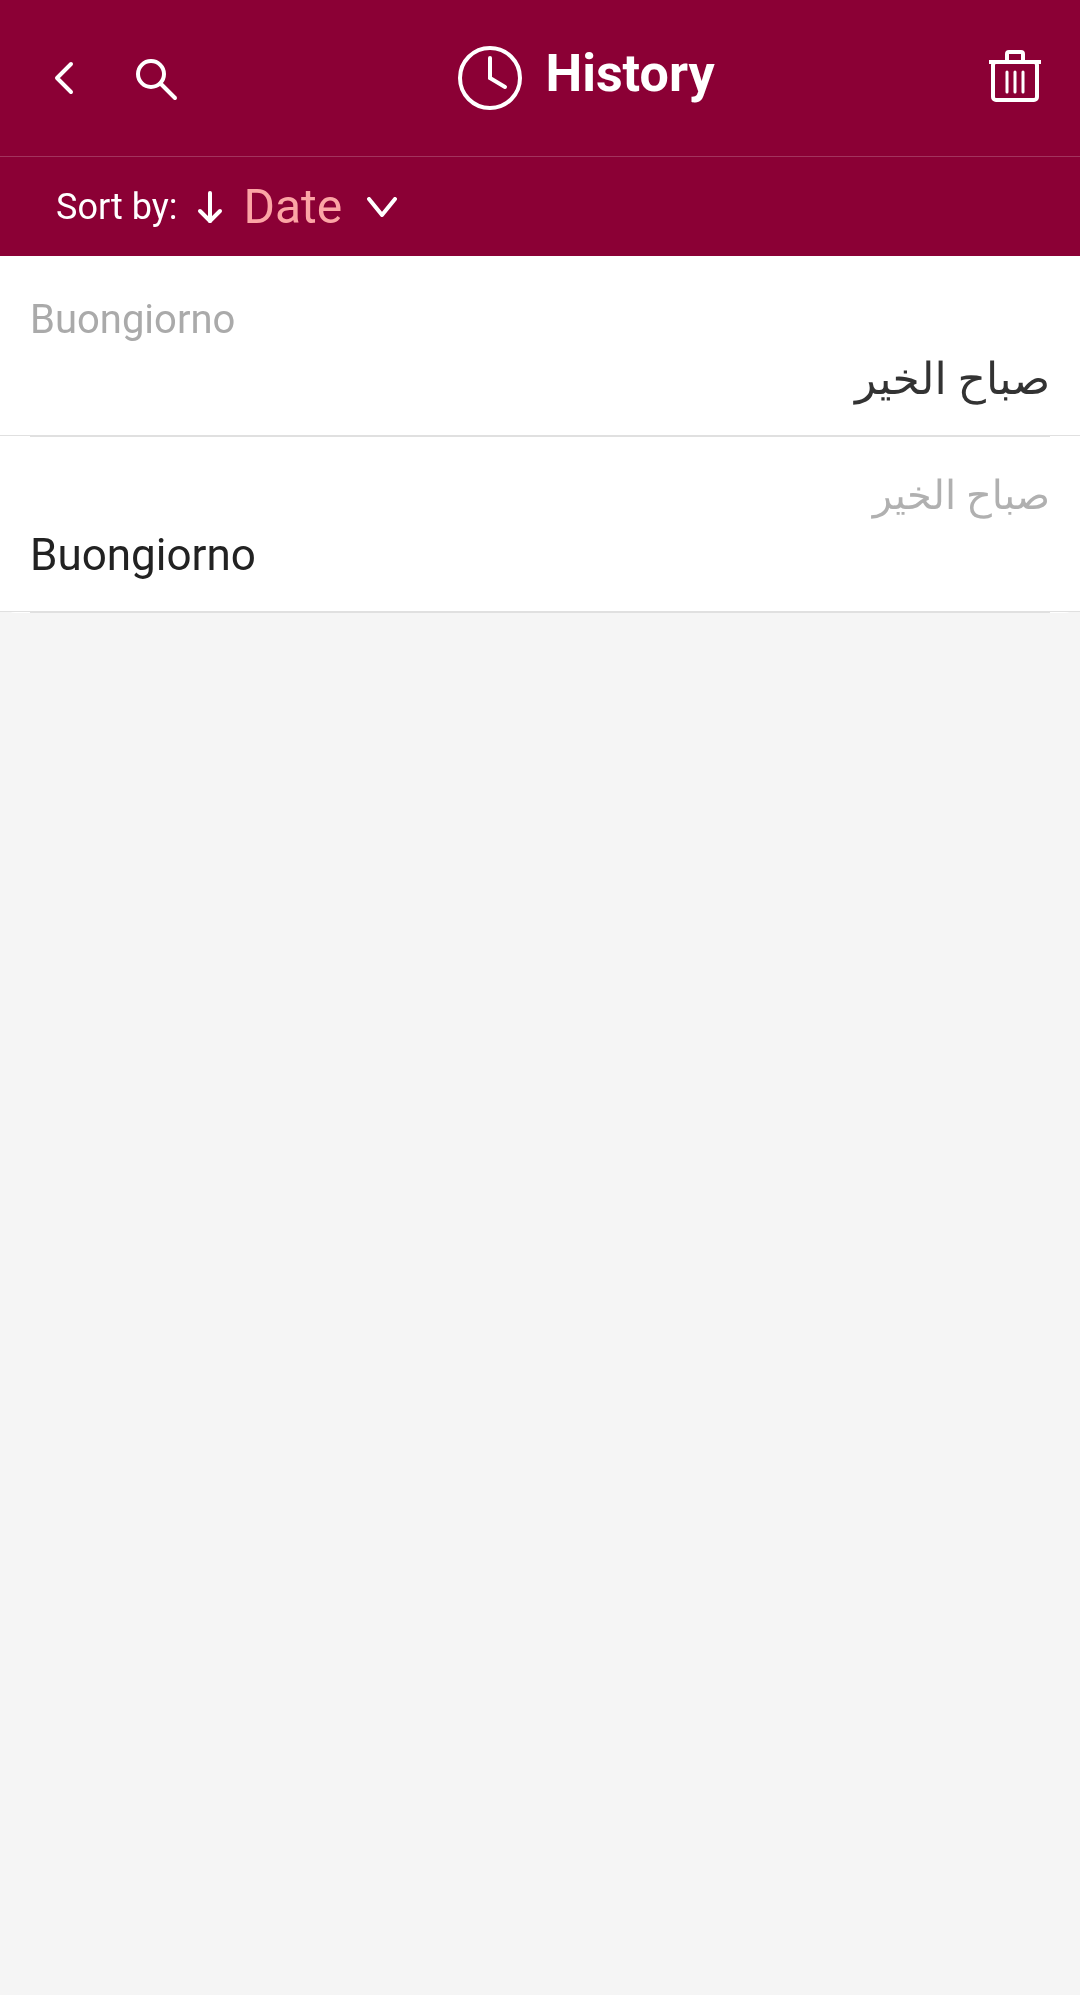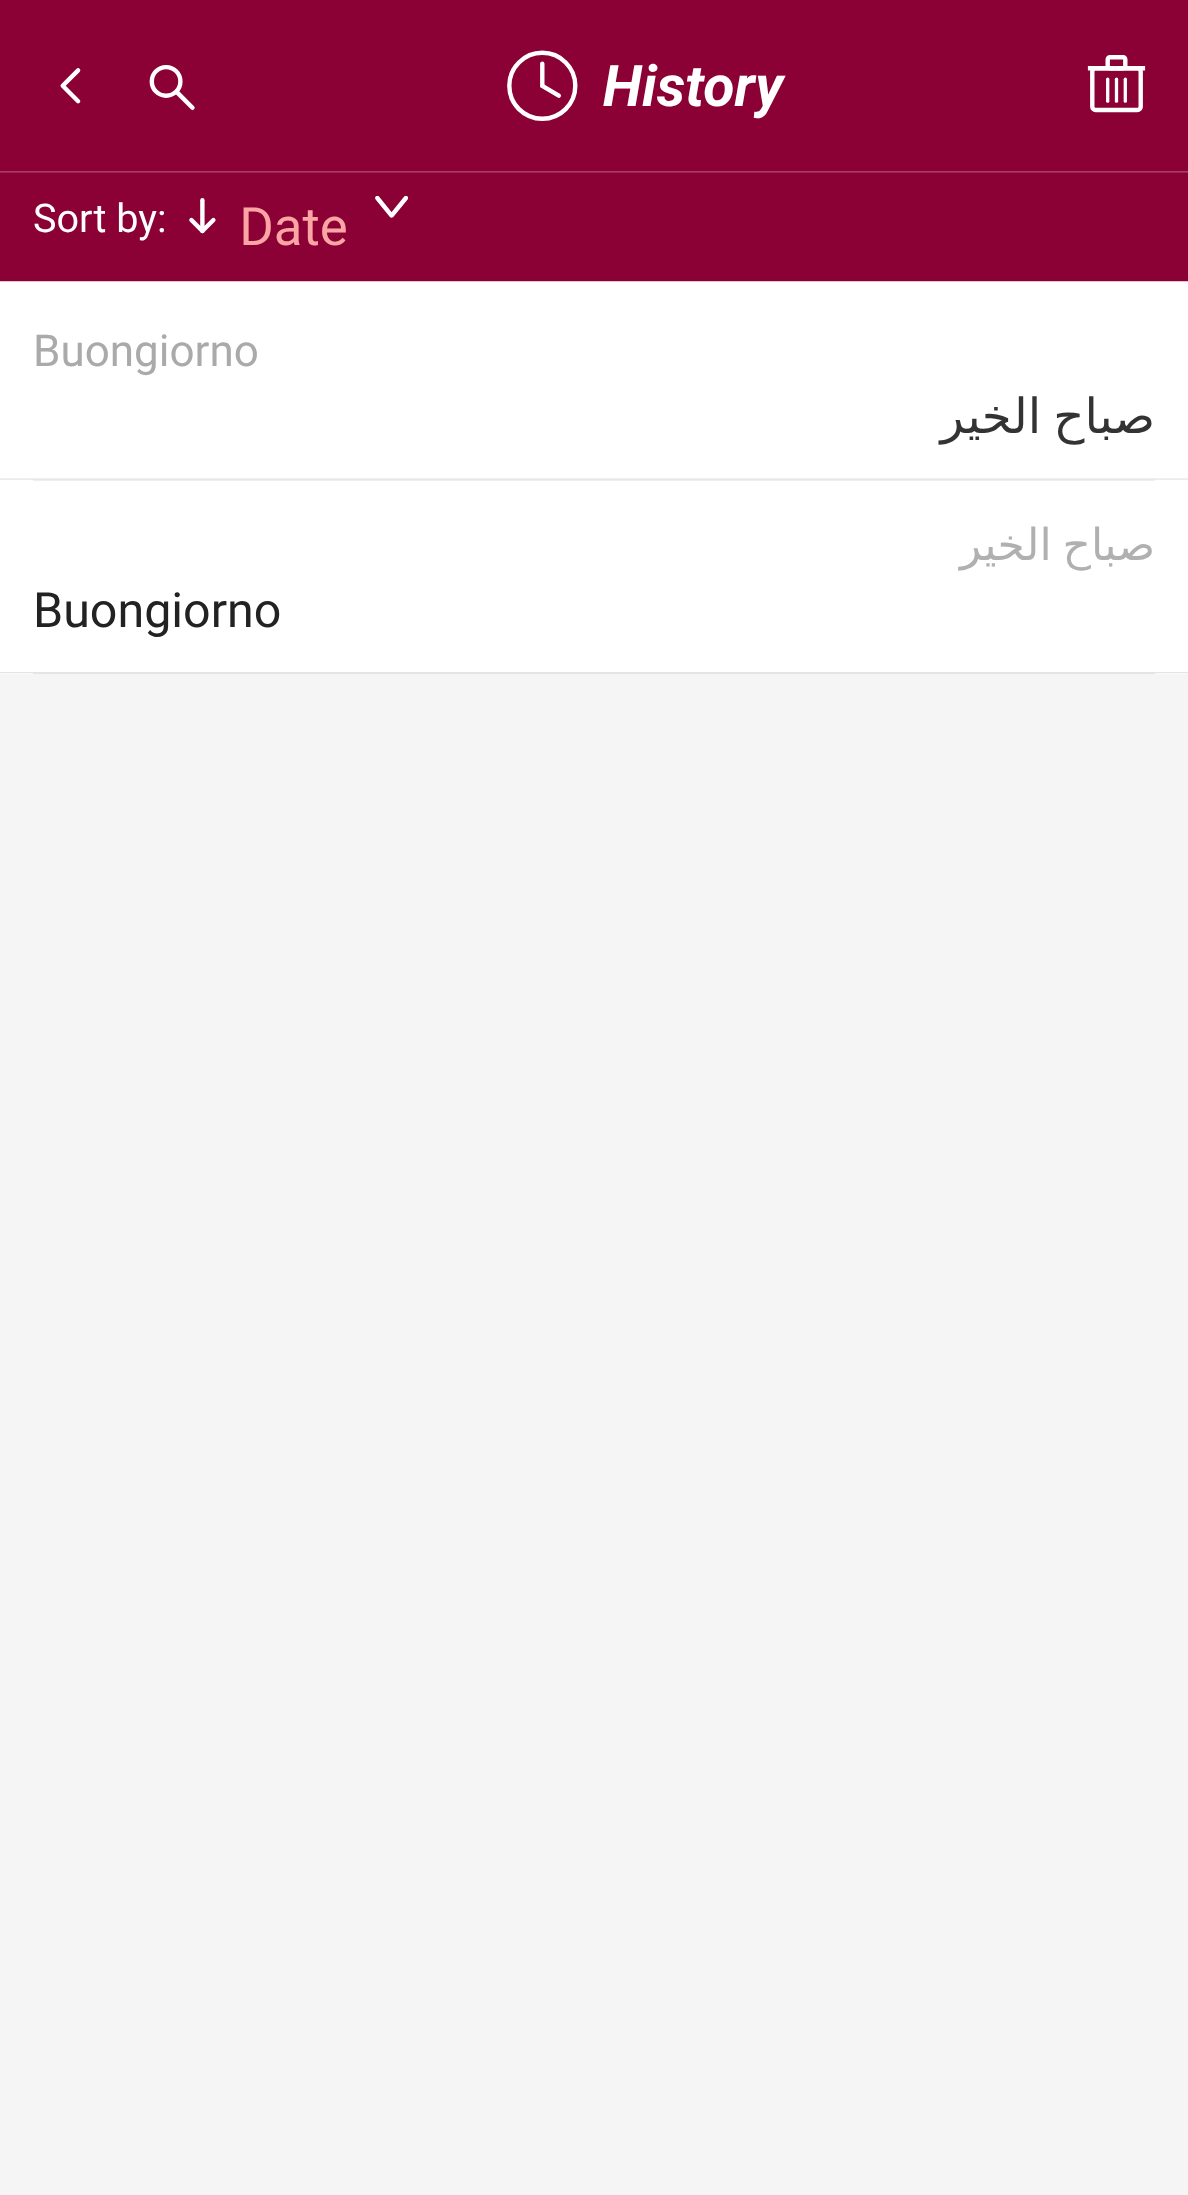--- a/index.html
+++ b/index.html
@@ -47,25 +47,23 @@
       display: flex;
       align-items: center;
       justify-content: center;
       width: 70px;
       height: 70px;
       margin-left: 20px;
     }
 
     .header-title-area {
       display: flex;
-      align-items: center;
       flex: 1;
       justify-content: center;
       gap: 20px;
-      font-style: italic;
     }
 
     .header-clock-icon {
       color: white;
     }
 
     .header-title {
       color: white;
       font-size: 52px;
       font-weight: bold;
@@ -95,22 +93,23 @@
 
     .toolbar-counter {
       color: white;
       font-size: 42px;
       font-weight: bold;
       flex: 1;
     }
 
     .toolbar-sort-area {
       display: flex;
-      align-items: flex-start;
+      align-items: center;
       gap: 15px;
+      margin-left: 26px;
     }
 
     .toolbar-sort-label {
       color: white;
       font-size: 36px;
     }
 
     .toolbar-sort-icon {
       color: white;
     }
@@ -123,20 +122,21 @@
 
     .toolbar-sort-dropdown-icon {
       color: white;
       margin-left: 10px;
     }
 
     
     .content {
       background-color: #ffffff;
       padding: 0;
+      border-radius: 16px;
     }
 
     
     .history-item {
       padding: 30px 30px;
       border-bottom: 1px solid #e0e0e0;
       background: #ffffff;
     }
 
     .history-item:first-child {

